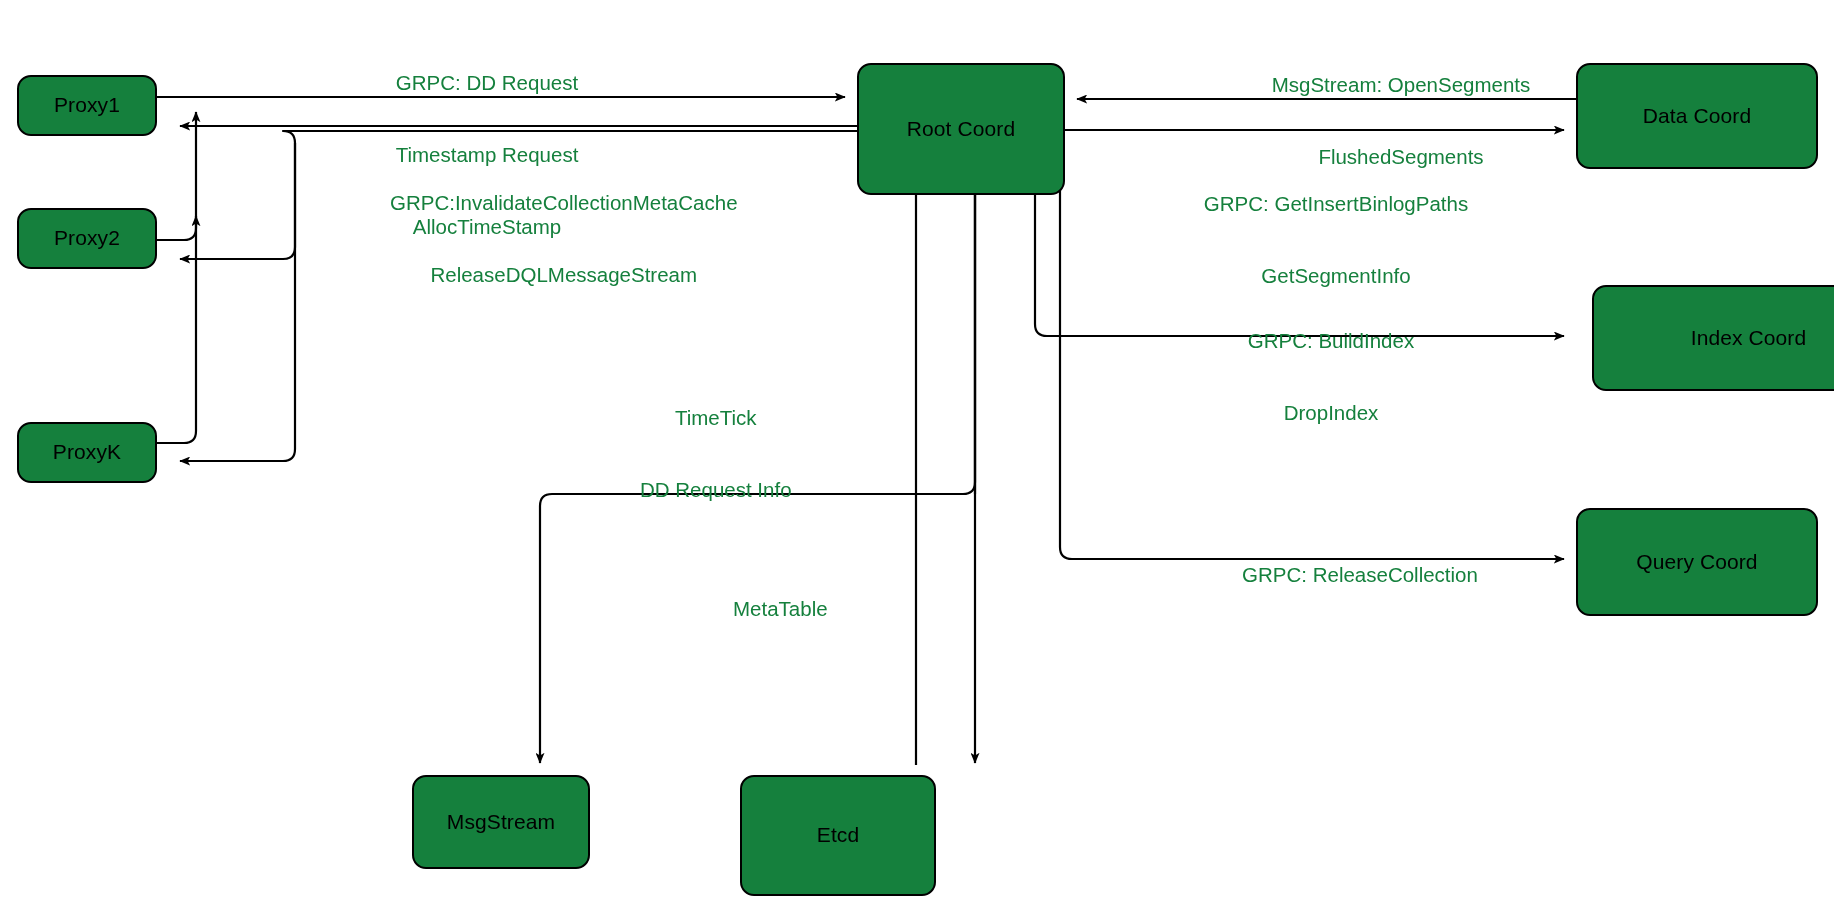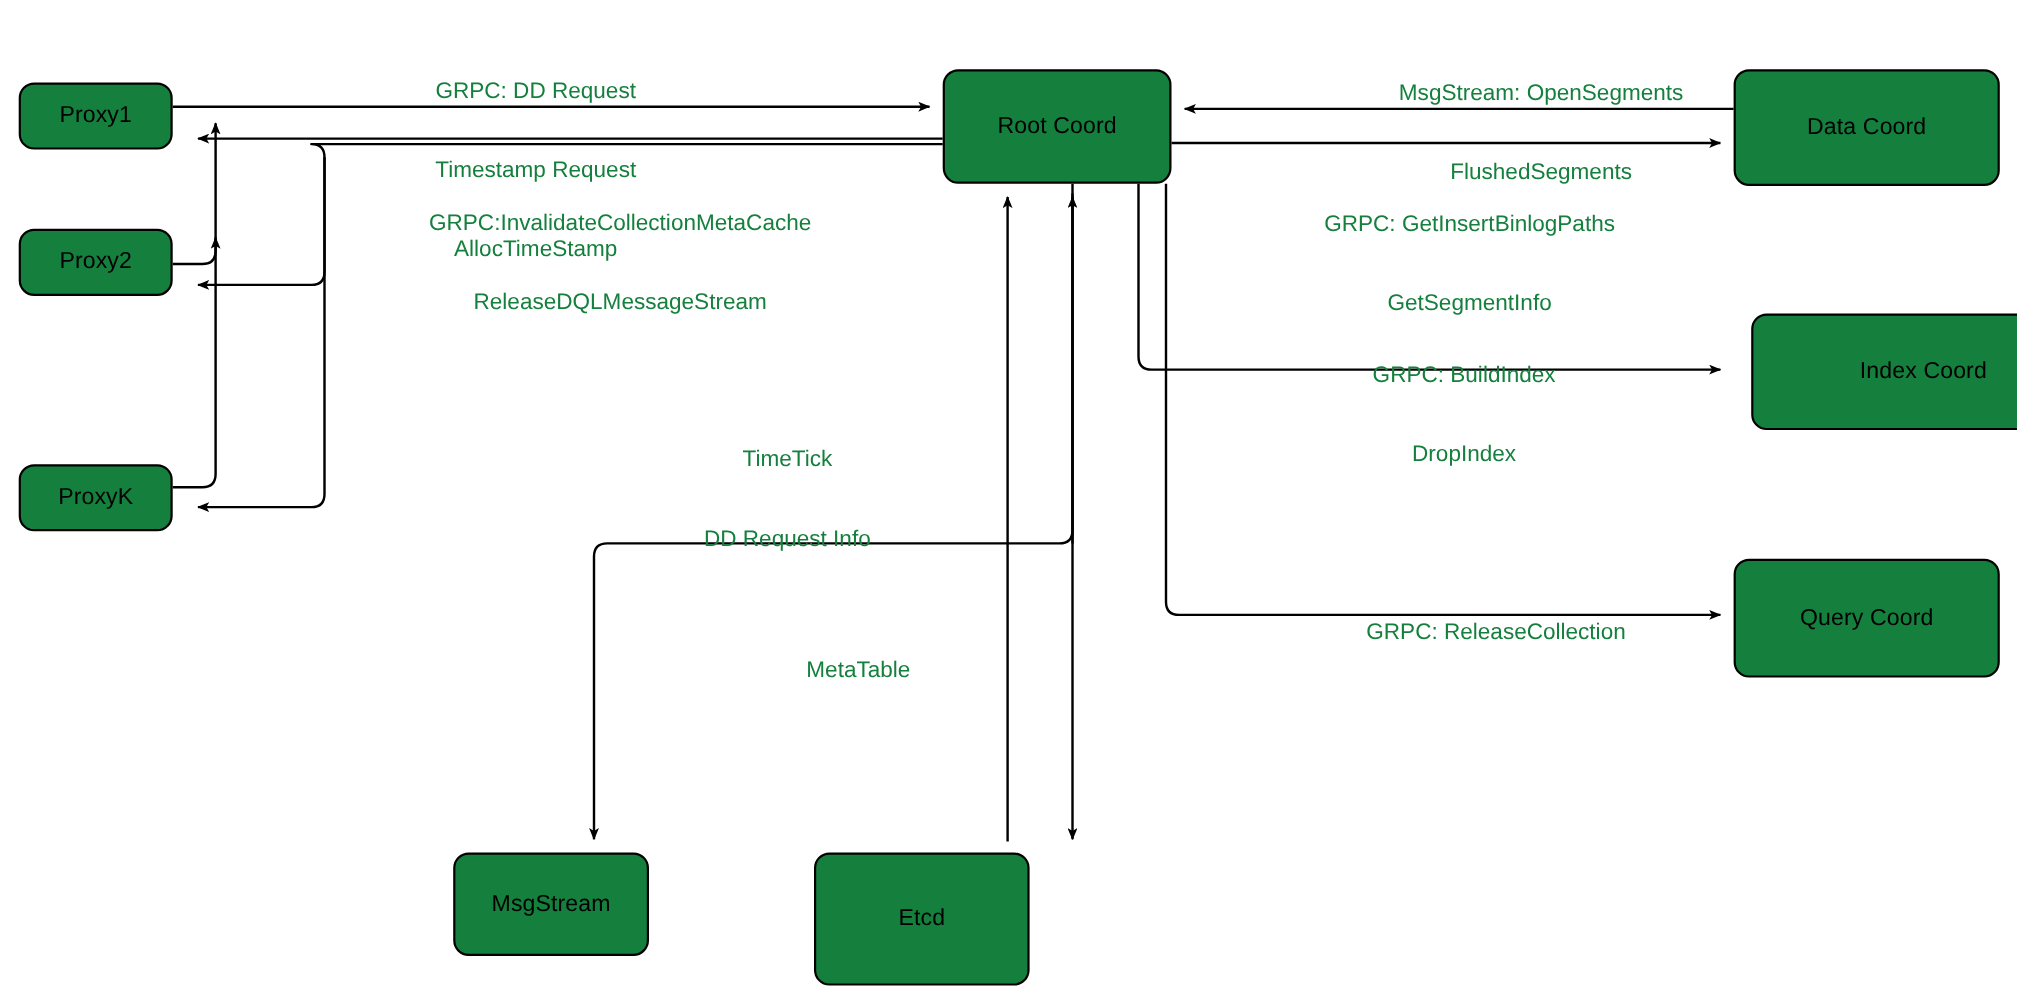--- a/index.html
+++ b/index.html
@@ -106,21 +106,21 @@
   </div>
 
   <div class="node" style="left:17px;  top:208px; width:140px; height:61px;">
     <span class="node-label">Proxy2</span>
   </div>
 
   <div class="node" style="left:17px;  top:412px; width:140px; height:61px;margin-top:10px;">
     <span class="node-label">ProxyK</span>
   </div>
 
-  <div class="node" style="left:857px; top:63px;  width:208px; height:104px;">
+  <div class="node" style="left:857px; top:63px;  width:208px; height:132px;">
     <span class="node-label">Root Coord</span>
   </div>
 
   <div class="node" style="left:1576px; top:63px; width:242px; height:106px;">
     <span class="node-label">Data Coord</span>
   </div>
 
   <div class="node" style="left:1592px; top:285px; width:278px; height:106px;padding-left:35px;">
     <span class="node-label">Index Coord</span>
   </div>

